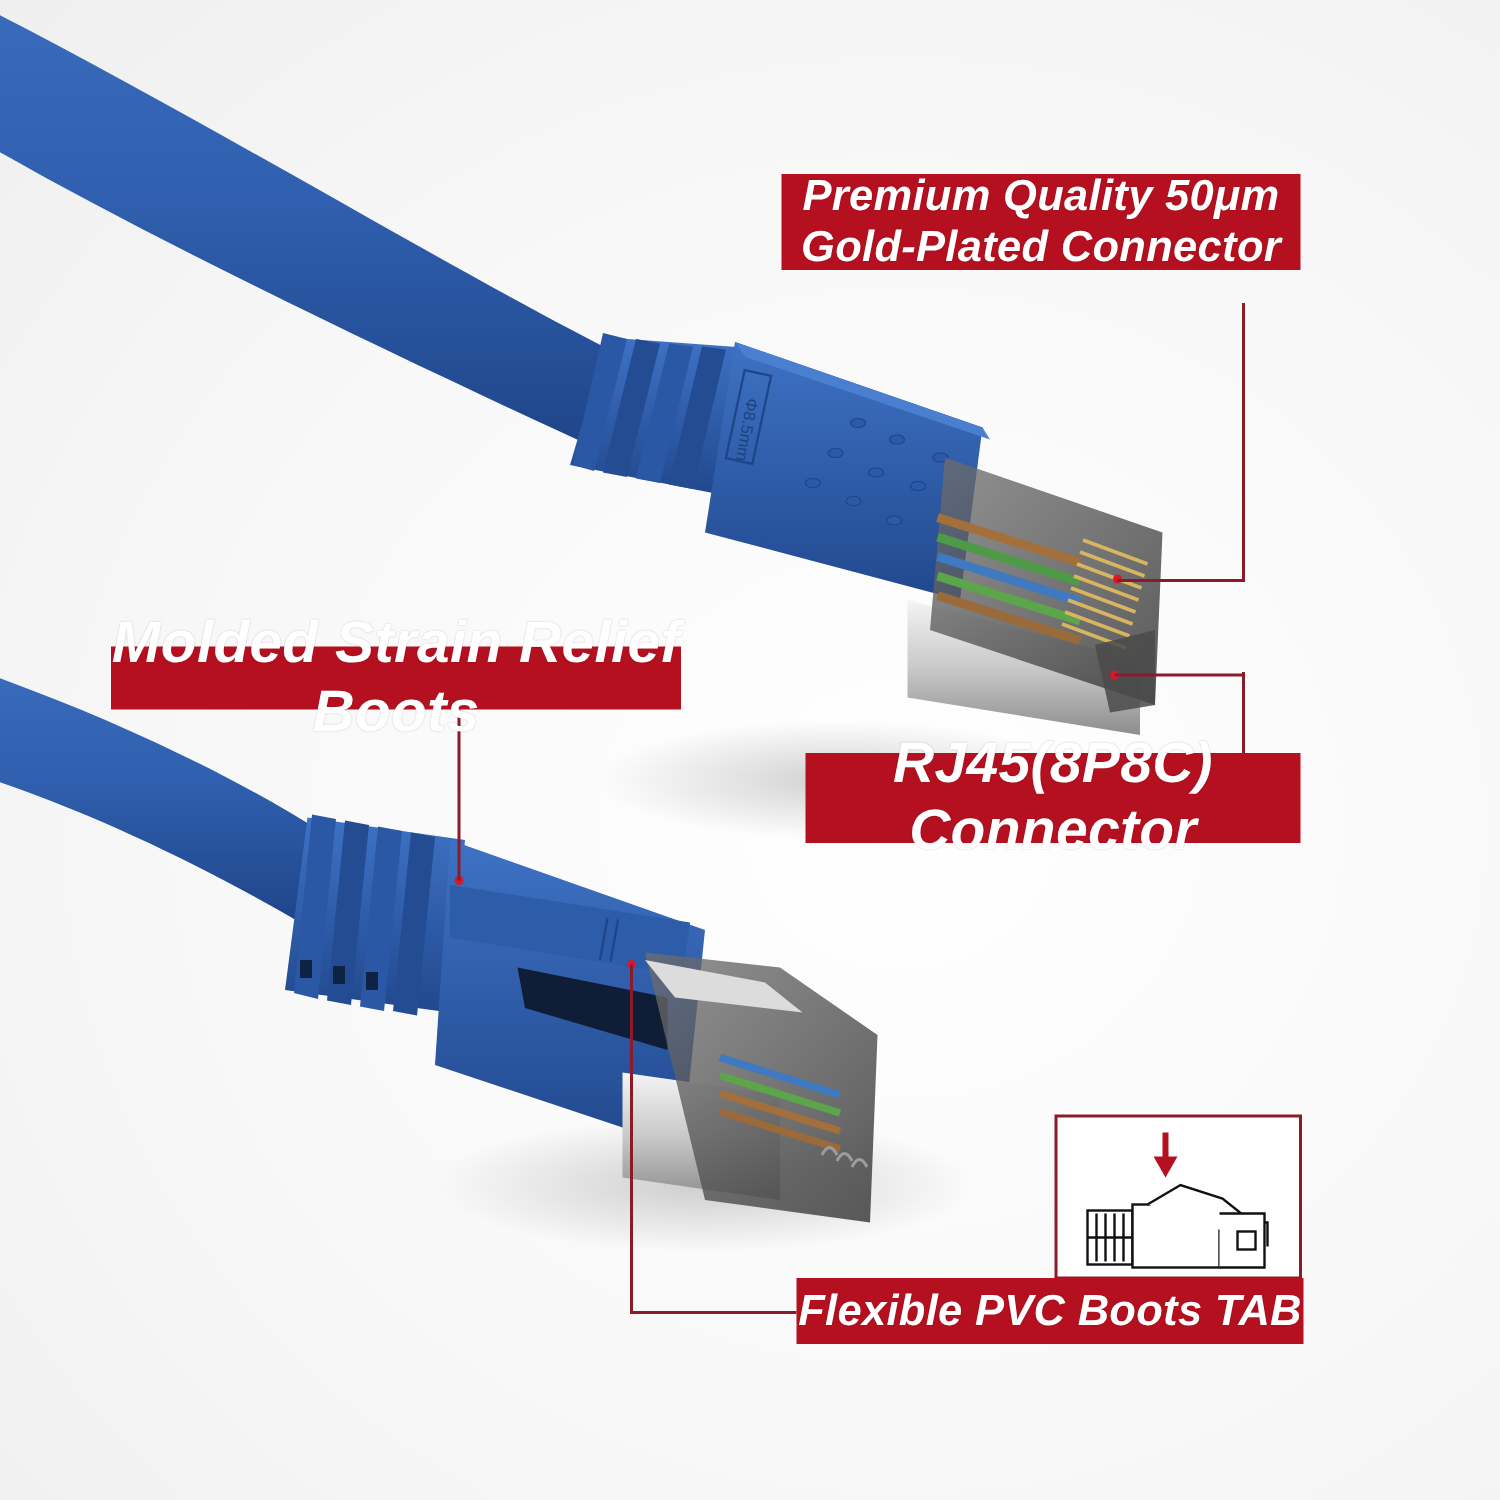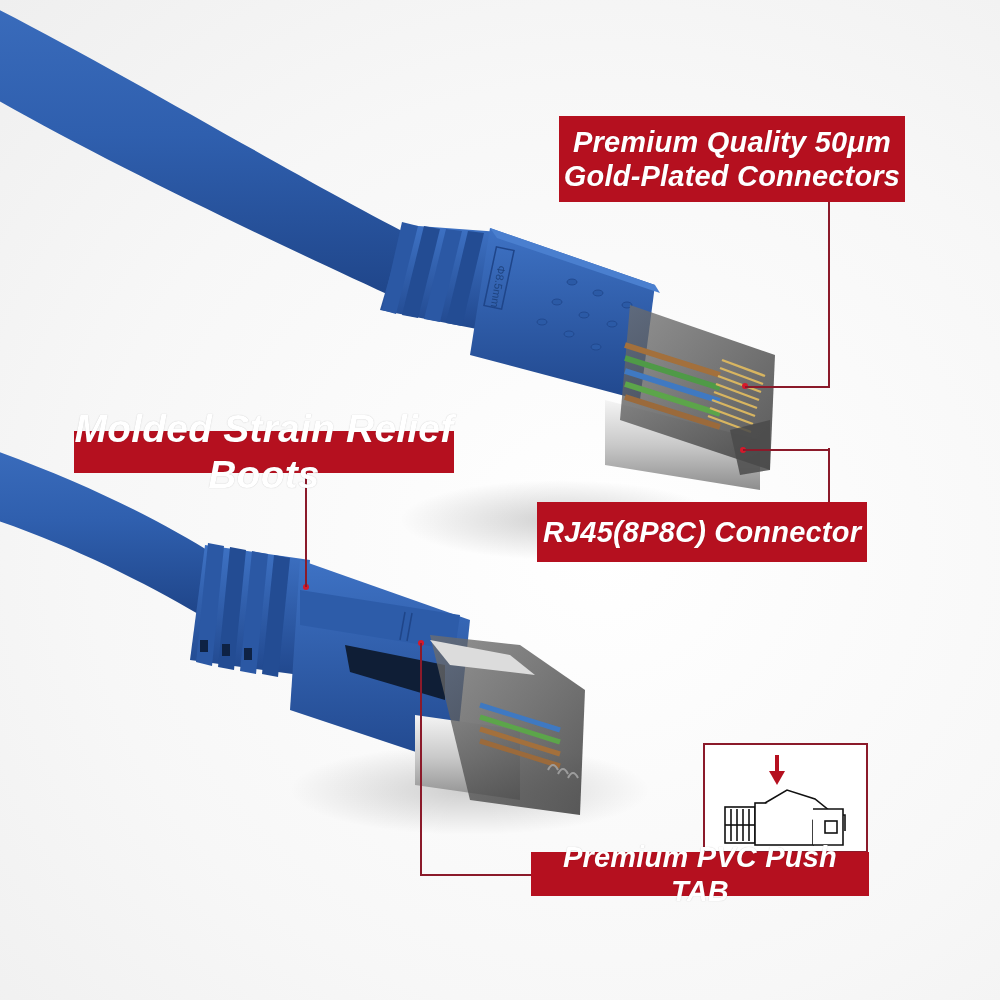--- a/index.html
+++ b/index.html
@@ -1,23 +1,23 @@
 <!DOCTYPE html>
 <html><head>
 <meta charset="utf-8">
 <style>
   html,body{margin:0;padding:0;}
   body{width:1000px;height:1000px;overflow:hidden;background:#ffffff;position:relative;font-family:"Liberation Sans",sans-serif;}
   .stage{position:absolute;left:0;top:0;width:1000px;height:1000px;background:radial-gradient(ellipse at 60% 55%,#ffffff 0%,#f7f7f7 60%,#efefef 100%);}
   .art{position:absolute;left:0;top:0;width:1000px;height:1000px;}
   .label{position:absolute;background:#b5101f;color:#ffffff;font-family:"Liberation Sans",sans-serif;font-weight:bold;font-style:italic;display:flex;align-items:center;justify-content:center;text-align:center;box-sizing:border-box;letter-spacing:0.2px;text-shadow:0 0 1px rgba(0,0,0,0.25);}
   .label span{display:block;line-height:1.18;}
-  #lbl-gold{left:521px;top:116px;width:346px;height:86px;font-size:29px;flex-direction:column;margin-left:38px;}
+  #lbl-gold{left:521px;top:116px;width:346px;height:64px;font-size:29px;flex-direction:column;}
   #lbl-boots{left:74px;top:431px;width:380px;height:42px;font-size:39px;}
-  #lbl-rj45{left:537px;top:502px;width:330px;height:60px;font-size:29px;}
+  #lbl-rj45{left:537px;top:502px;width:330px;height:60px;font-size:38px;}
   #lbl-tab{left:531px;top:852px;width:338px;height:44px;font-size:29px;}
   .inset{position:absolute;left:703px;top:743px;width:165px;height:110px;border:2px solid #8b1a2a;box-sizing:border-box;background:#ffffff;}
 </style>
 </head>
 <body>
 
 <div class="stage">
   <svg class="art" viewBox="0 0 1000 1000">
     <defs>
       <linearGradient id="cableGrad" x1="0" y1="0" x2="0" y2="1">
@@ -167,24 +167,24 @@
         <rect x="50" y="58" width="58" height="42"></rect>
         <path d="M 60 58 L 82 45 L 110 54 L 130 70 L 140 70 L 140 86"></path>
         <path d="M 108 64 L 138 64 L 138 100 L 108 100"></path>
         <rect x="120" y="76" width="12" height="12"></rect>
       </g>
     </svg>
   </div>
 
   <div class="label" id="lbl-gold">
     <span>Premium Quality 50μm</span>
-    <span>Gold-Plated Connectors</span>
+    <span>Gold-Plated Connector</span>
   </div>
   <div class="label" id="lbl-boots">
     <span>Molded Strain Relief Boots</span>
   </div>
   <div class="label" id="lbl-rj45">
     <span>RJ45(8P8C) Connector</span>
   </div>
   <div class="label" id="lbl-tab">
-    <span>Premium PVC Push TAB</span>
+    <span>Flexible PVC Boots TAB</span>
   </div>
 </div>
 
 </body></html>

